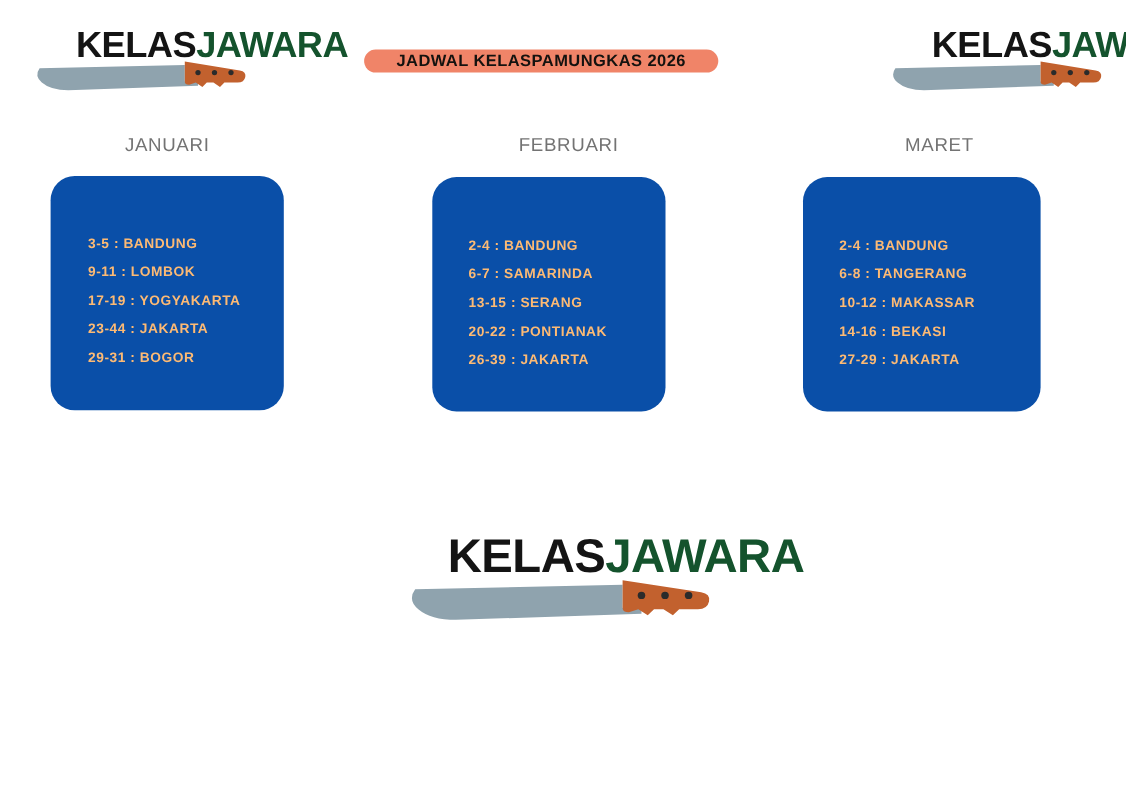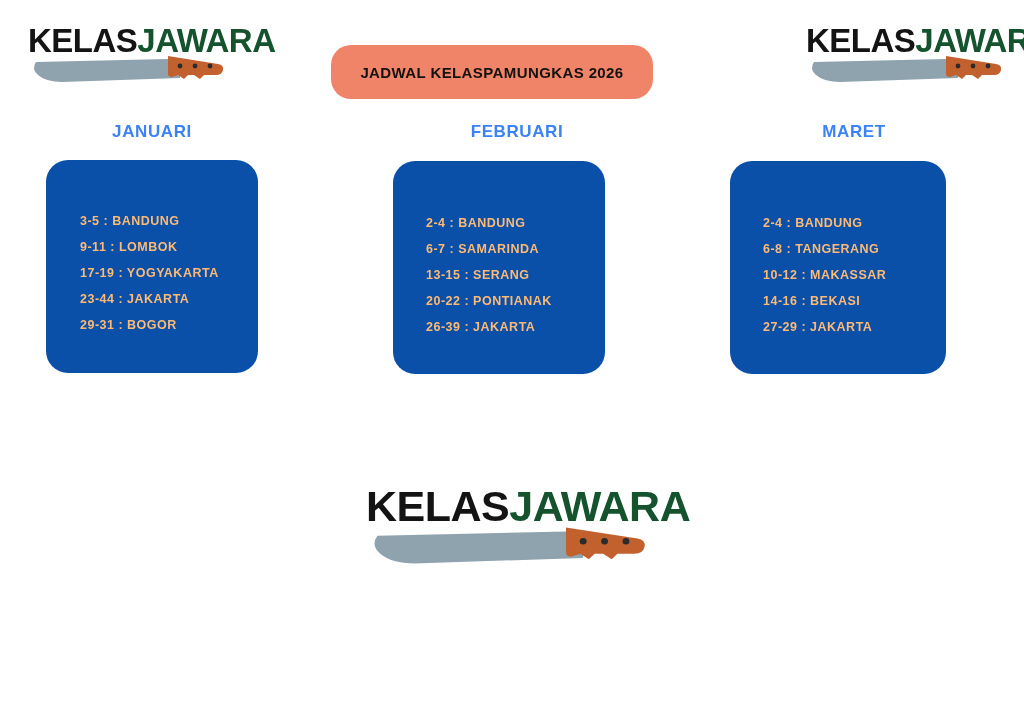--- a/index.html
+++ b/index.html
@@ -21,20 +21,21 @@
   .logo {
     position: absolute;
     display: block;
   }
   .logo-wordmark {
     display: flex;
     align-items: flex-end;
     justify-content: center;
     line-height: 1;
     white-space: nowrap;
+    margin-left: 41px;
   }
   .logo-kelas {
     font-weight: 700;
     color: #141414;
     letter-spacing: -0.5px;
   }
   .logo-jawara {
     font-weight: 700;
     color: #14532d;
     letter-spacing: -0.5px;
@@ -56,21 +57,21 @@
 
   #logo-bottom-center .logo-kelas,
   #logo-bottom-center .logo-jawara { font-size: 43px; }
 
   
   #title-banner {
     position: absolute;
     left: 331px;
     top: 45px;
     width: 322px;
-    height: 54px;
+    height: 21px;
     background: #F08468;
     border-radius: 20px;
     display: flex;
     align-items: center;
     justify-content: center;
   }
   #title-banner .banner-text {
     font-size: 15px;
     font-weight: 700;
     color: #14120F;
@@ -78,22 +79,22 @@
     white-space: nowrap;
   }
 
   
   .month-col {
     position: absolute;
     top: 122px;
   }
   .month-heading {
     font-size: 17px;
-    font-weight: 700;
-    color: #3b82f6;
+    font-weight: 400;
+    color: #737373;
     letter-spacing: 0.6px;
     text-align: center;
     margin: 0 0 18px 0;
   }
   .month-card {
     background: #0A4FA8;
     border-radius: 22px;
     box-sizing: border-box;
   }
   .schedule-list {

